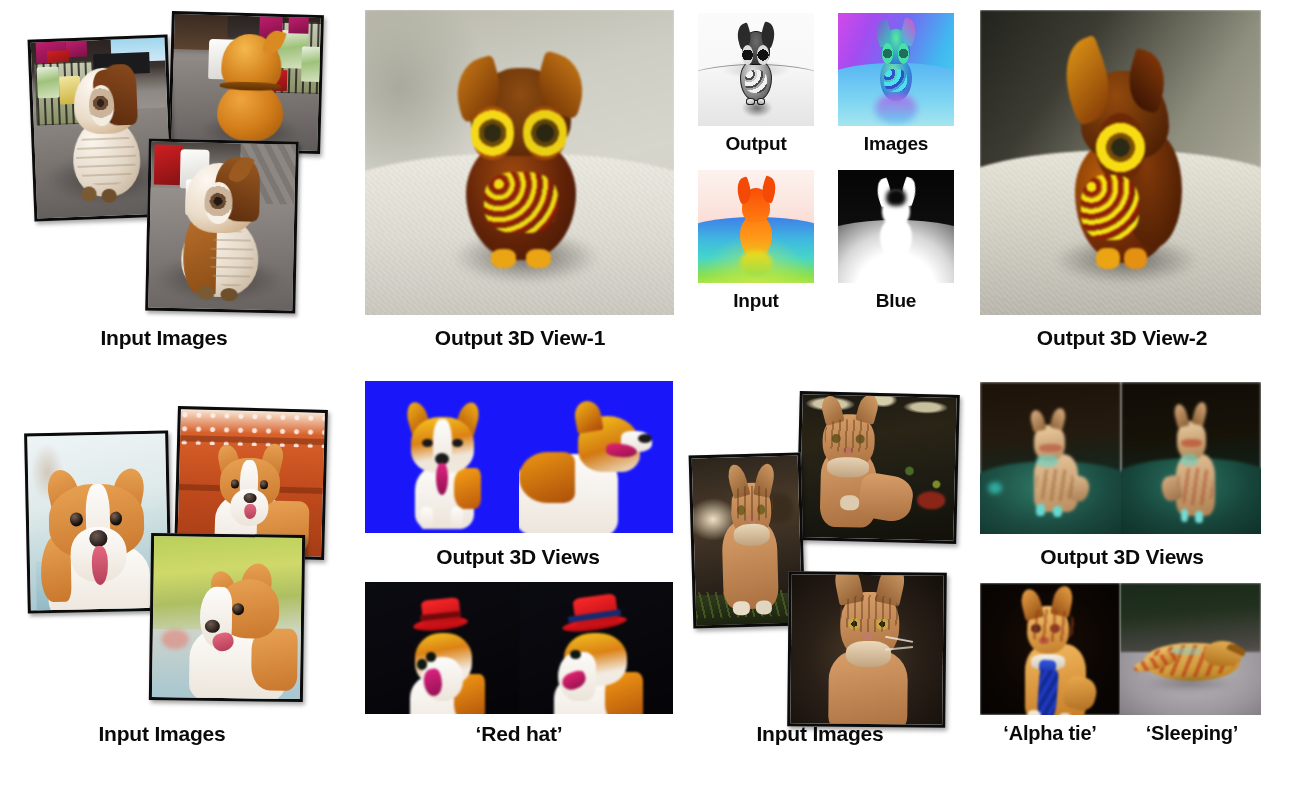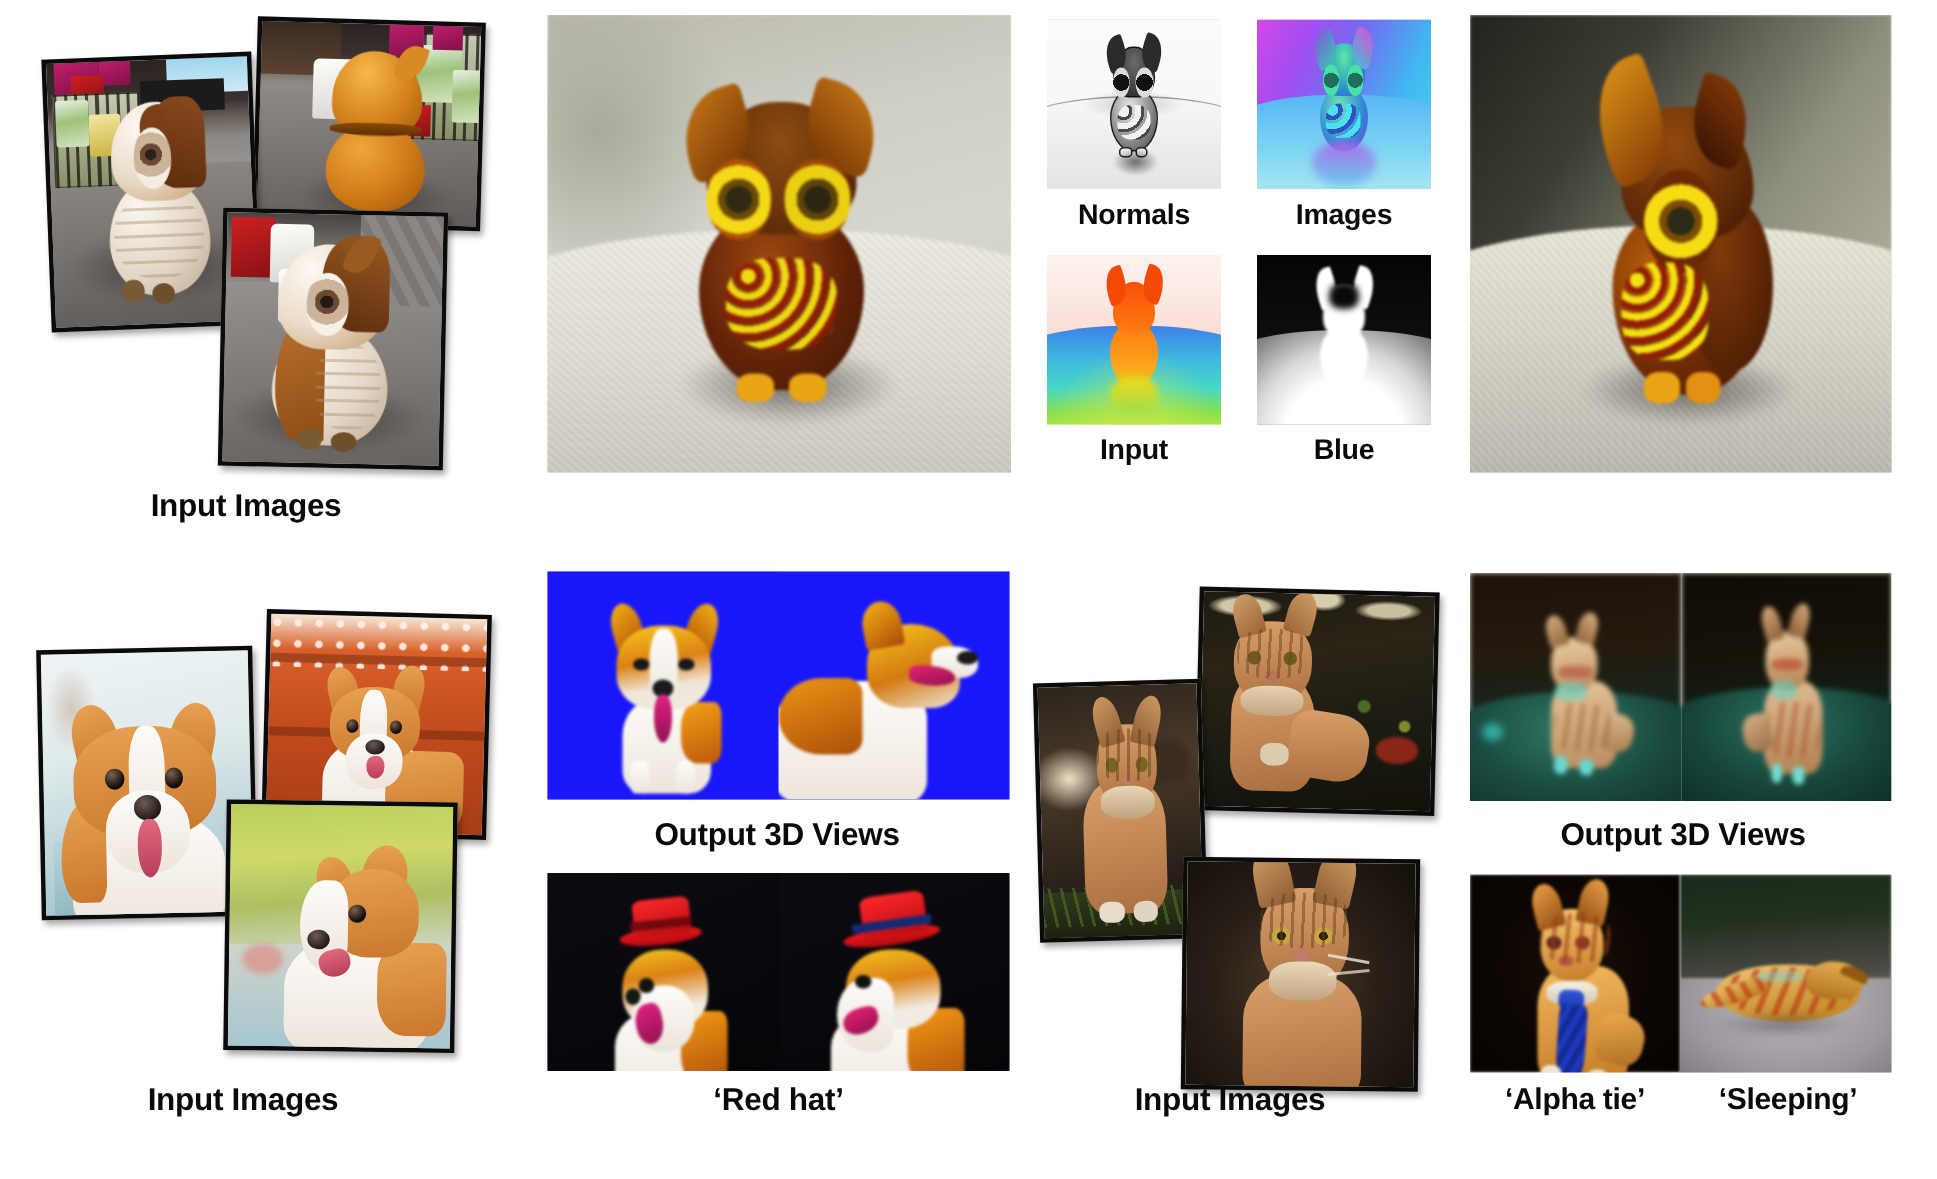--- a/index.html
+++ b/index.html
@@ -199,20 +199,21 @@
                     background:radial-gradient(circle at 50% 50%, #2f2a14 0 26%, #6b4b0a 26% 40%, #f3d81f 40% 66%, #a8520c 66% 100%);"></div>
         <div style="position:absolute;left:52%;top:20%;width:38%;height:28%;border-radius:50%;
                     background:radial-gradient(circle at 50% 50%, #2a2612 0 26%, #5e440c 26% 40%, #e9cf1c 40% 66%, #9a4a0a 66% 100%);"></div>
         <div style="position:absolute;left:18%;top:54%;width:64%;height:32%;
                     background:repeating-radial-gradient(circle at 20% 20%, #f2e11c 0 5px, #8d1c08 5px 9px, rgba(0,0,0,0) 9px 11px);opacity:.95;border-radius:40%;"></div>
         <div style="position:absolute;left:24%;top:94%;width:22%;height:10%;background:#e8a41a;border-radius:40%;"></div>
         <div style="position:absolute;left:54%;top:94%;width:22%;height:10%;background:#e8a41a;border-radius:40%;"></div>
       </div>
     </div>
   </div>
+  <span class="cap" style="left:520px;top:326px;">Output 3D View-1</span>
 
   <div>
 
     <div class="panel" style="left:698px;top:13px;width:116px;height:113px;">
       <div class="sc">
         <div style="position:absolute;inset:0;background:linear-gradient(180deg,#fbfbfb,#f3f3f3);"></div>
         <div style="position:absolute;left:-12%;top:45%;width:124%;height:60%;border-radius:50% 50% 0 0/24% 24% 0 0;
                     background:linear-gradient(180deg,#f7f7f7,#e2e2e2);border-top:1px solid #9a9a9a;"></div>
         <div style="position:absolute;left:20%;top:42%;width:60%;height:16%;background:radial-gradient(ellipse,rgba(0,0,0,.18),rgba(0,0,0,0) 70%);"></div>
         <div style="position:absolute;left:36%;top:16%;width:28%;height:62%;">
@@ -225,21 +226,21 @@
           <div style="position:absolute;left:6%;top:20%;width:36%;height:28%;border-radius:50%;background:radial-gradient(circle,#111 0 48%,#dcdcdc 48% 100%);"></div>
           <div style="position:absolute;left:54%;top:20%;width:36%;height:28%;border-radius:50%;background:radial-gradient(circle,#111 0 48%,#dcdcdc 48% 100%);"></div>
           <div style="position:absolute;left:16%;top:56%;width:68%;height:32%;
                       background:repeating-radial-gradient(circle at 18% 18%, #f2f2f2 0 4px, #4a4a4a 4px 6px, rgba(0,0,0,0) 6px 8px);border-radius:40%;"></div>
           <div style="position:absolute;left:20%;top:96%;width:26%;height:10%;background:#eee;border:1.4px solid #222;border-radius:40%;box-sizing:border-box;"></div>
           <div style="position:absolute;left:52%;top:96%;width:26%;height:10%;background:#eee;border:1.4px solid #222;border-radius:40%;box-sizing:border-box;"></div>
         </div>
         <div style="position:absolute;left:38%;top:76%;width:26%;height:16%;background:radial-gradient(ellipse,rgba(0,0,0,.55),rgba(0,0,0,0) 72%);filter:blur(1px);"></div>
       </div>
     </div>
-    <span class="cap" style="left:756px;top:133px;font-size:19px;">Normals</span>
+    <span class="cap" style="left:756px;top:133px;font-size:19px;">Output</span>
 
     <div class="panel" style="left:838px;top:13px;width:116px;height:113px;">
       <div class="sc">
         <div style="position:absolute;inset:0;background:linear-gradient(115deg,#d24ae8 0%,#a44cf0 22%,#6f6ff2 45%,#41b8f0 72%,#49d8e8 100%);"></div>
         <div style="position:absolute;left:-12%;top:44%;width:124%;height:62%;border-radius:50% 50% 0 0/24% 24% 0 0;
                     background:linear-gradient(180deg,#57b6f4,#7fd6f2 55%,#b0e8ef);"></div>
         <div style="position:absolute;left:36%;top:14%;width:28%;height:64%;">
           <div style="position:absolute;left:2%;top:40%;width:96%;height:60%;border-radius:48%/46% 46% 54% 54%;
                       background:radial-gradient(ellipse at 40% 30%,#6fe6b0,#2f86d8 60%,#7b3fd0);"></div>
           <div style="position:absolute;left:6%;top:0%;width:88%;height:48%;border-radius:46% 46% 36% 36%/62% 62% 38% 38%;
@@ -314,20 +315,21 @@
                     border-radius:8% 74% 14% 70%;transform:rotate(16deg);"></div>
         <div style="position:absolute;left:22%;top:22%;width:46%;height:36%;border-radius:50%;
                     background:radial-gradient(circle at 50% 50%, #2b2a18 0 22%, #7a4d07 22% 34%, #f6dc1c 34% 58%, #6a2a06 58% 100%);"></div>
         <div style="position:absolute;left:8%;top:54%;width:54%;height:34%;
                     background:repeating-radial-gradient(circle at 18% 18%, #f2e11c 0 5px, #8d1c08 5px 9px, rgba(0,0,0,0) 9px 11px);border-radius:40%;"></div>
         <div style="position:absolute;left:22%;top:92%;width:22%;height:11%;background:#e8a41a;border-radius:40%;"></div>
         <div style="position:absolute;left:48%;top:92%;width:22%;height:11%;background:#e09018;border-radius:40%;"></div>
       </div>
     </div>
   </div>
+  <span class="cap" style="left:1122px;top:326px;">Output 3D View-2</span>
 
   <div>
 
     <div class="photo" style="left:176px;top:408px;width:150px;height:150px;transform:rotate(1.5deg);">
       <div class="sc">
         <div style="position:absolute;inset:0;background:linear-gradient(180deg,#f7e6d4 0%,#d8602a 16%,#c04a1c 55%,#a53d16 100%);"></div>
         <div style="position:absolute;left:0;top:0;width:100%;height:24%;background:radial-gradient(circle at 30% 40%, rgba(255,240,235,.9) 0 2px, rgba(0,0,0,0) 3px) 0 0/14px 14px;"></div>
         <div style="position:absolute;left:0;top:18%;width:100%;height:4%;background:rgba(90,30,10,.4);"></div>
         <div style="position:absolute;left:0;top:52%;width:100%;height:4%;background:rgba(90,30,10,.4);"></div>
         <div style="position:absolute;left:18%;top:22%;width:64%;height:76%;">

